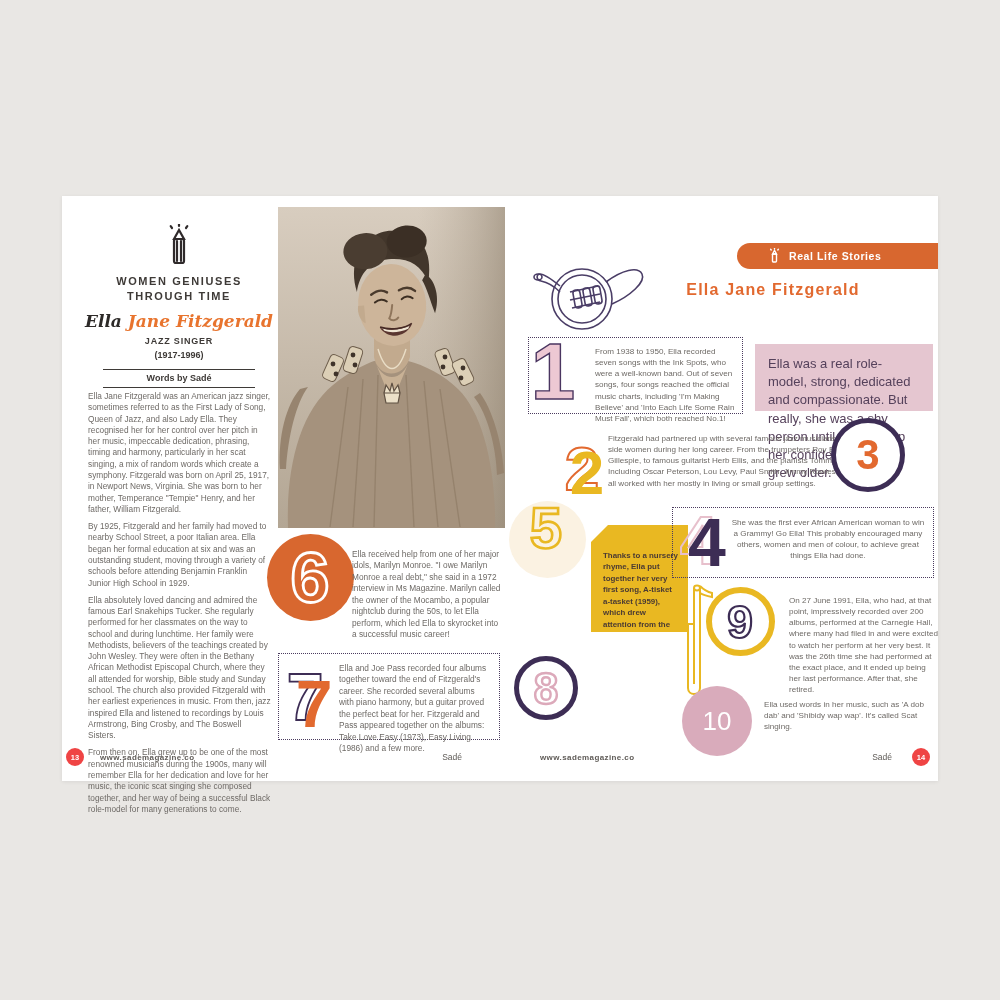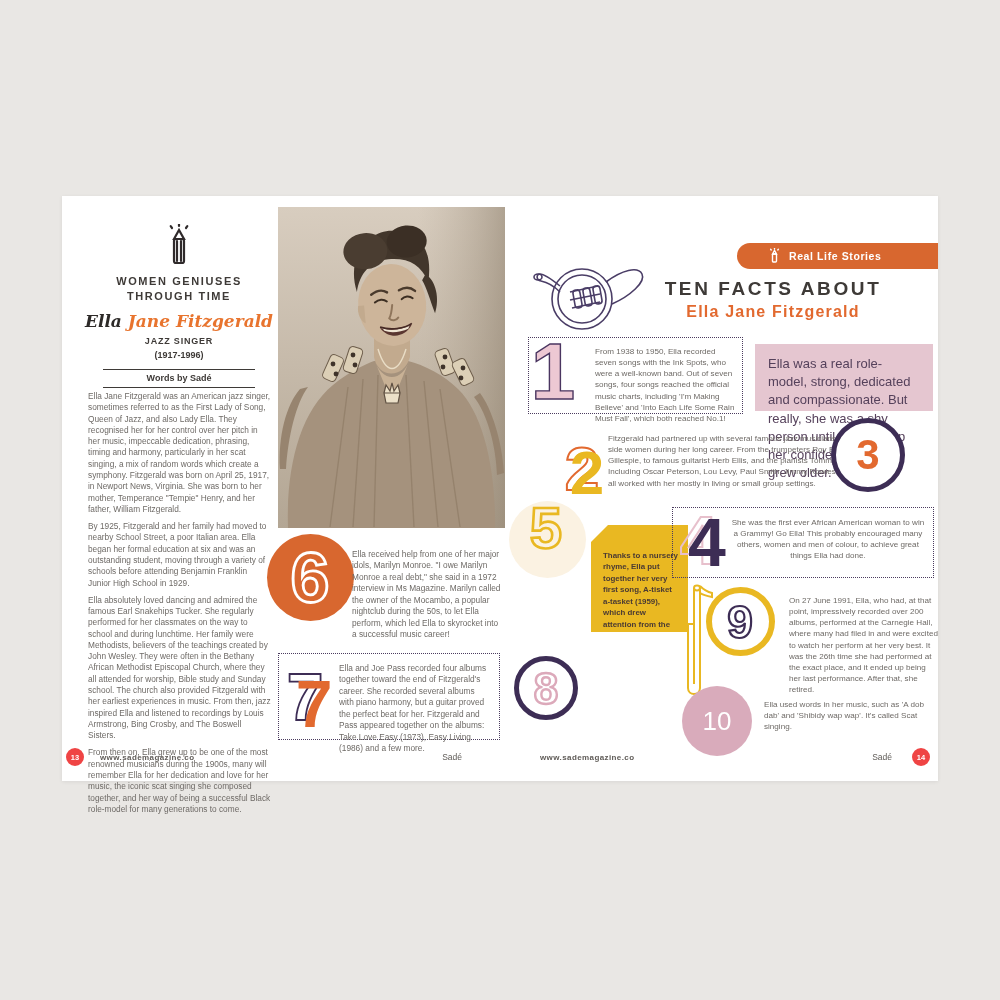--- a/index.html
+++ b/index.html
@@ -209,21 +209,20 @@
       <path d="M30 34 C20 26 14 22 10 22 C6 22 6 28 11 29 C16 30 24 34 30 40"></path>
       <ellipse cx="8" cy="25" rx="4" ry="3"></ellipse>
       <path d="M76 30 C92 18 108 14 112 22 C116 30 100 44 82 52"></path>
       <path d="M40 40 L68 34 M40 48 L70 42 M42 56 L70 50"></path>
       <rect x="44" y="38" width="7" height="18" rx="3" transform="rotate(-10 47 47)"></rect>
       <rect x="54" y="36" width="7" height="18" rx="3" transform="rotate(-10 57 45)"></rect>
       <rect x="64" y="34" width="7" height="18" rx="3" transform="rotate(-10 67 43)"></rect>
     </svg>
 
     <div class="rtitle">
-      <div class="t1">TEN FACTS ABOUT</div>
       <div class="t2">Ella Jane Fitzgerald</div>
     </div>
 
     <div class="abs dottedbox f1box">
       <svg class="numsvg" style="left:-6px; top:-13px;" width="60" height="90" viewBox="0 0 60 90">
         <text x="30" y="74" font-size="80" text-anchor="middle" fill="#edc8d3" stroke="#4a3560" stroke-width="1.4">1</text>
       </svg>
       <div class="facttext" style="font-size:8.1px;">From 1938 to 1950, Ella recorded seven songs with the Ink Spots, who were a well-known band. Out of seven songs, four songs reached the official music charts, including 'I'm Making Believe' and 'Into Each Life Some Rain Must Fall', which both reached No.1!</div>
     </div>
 

